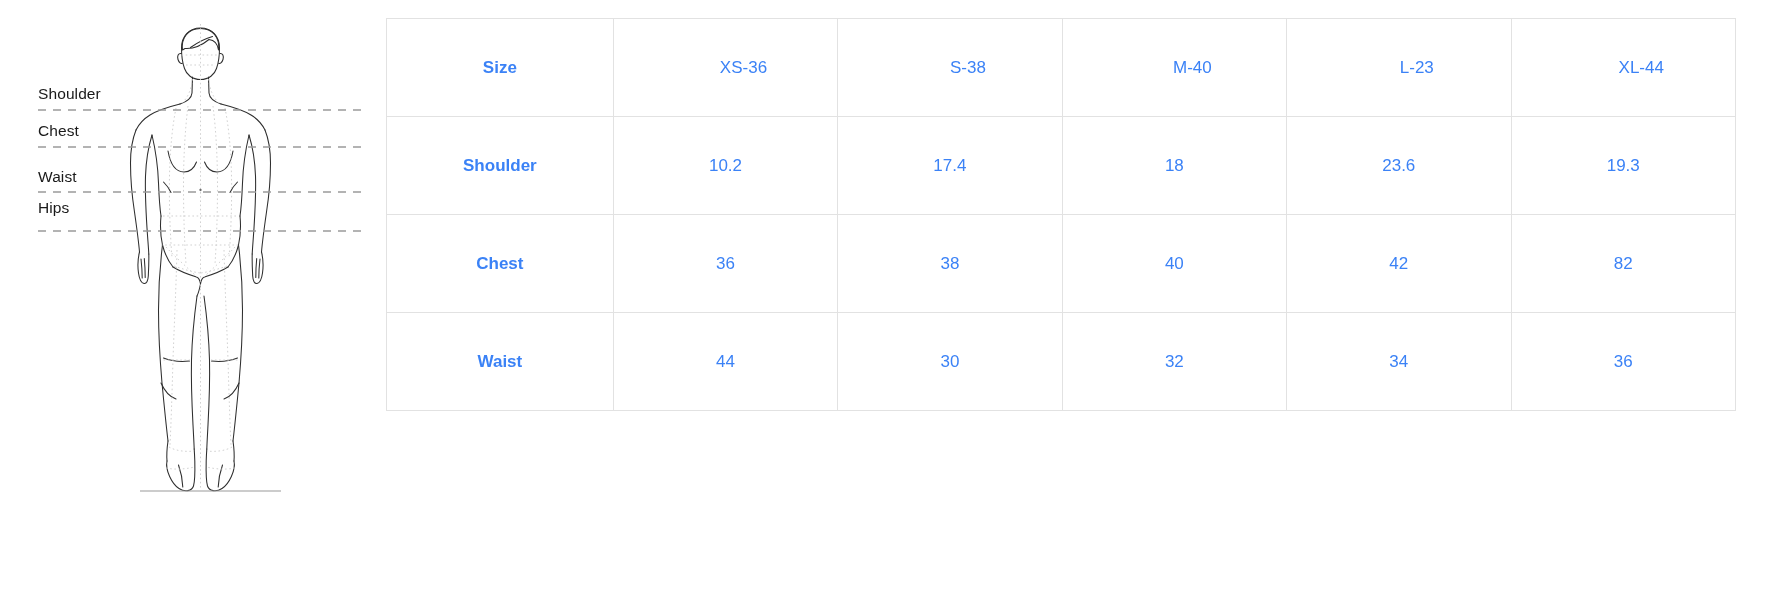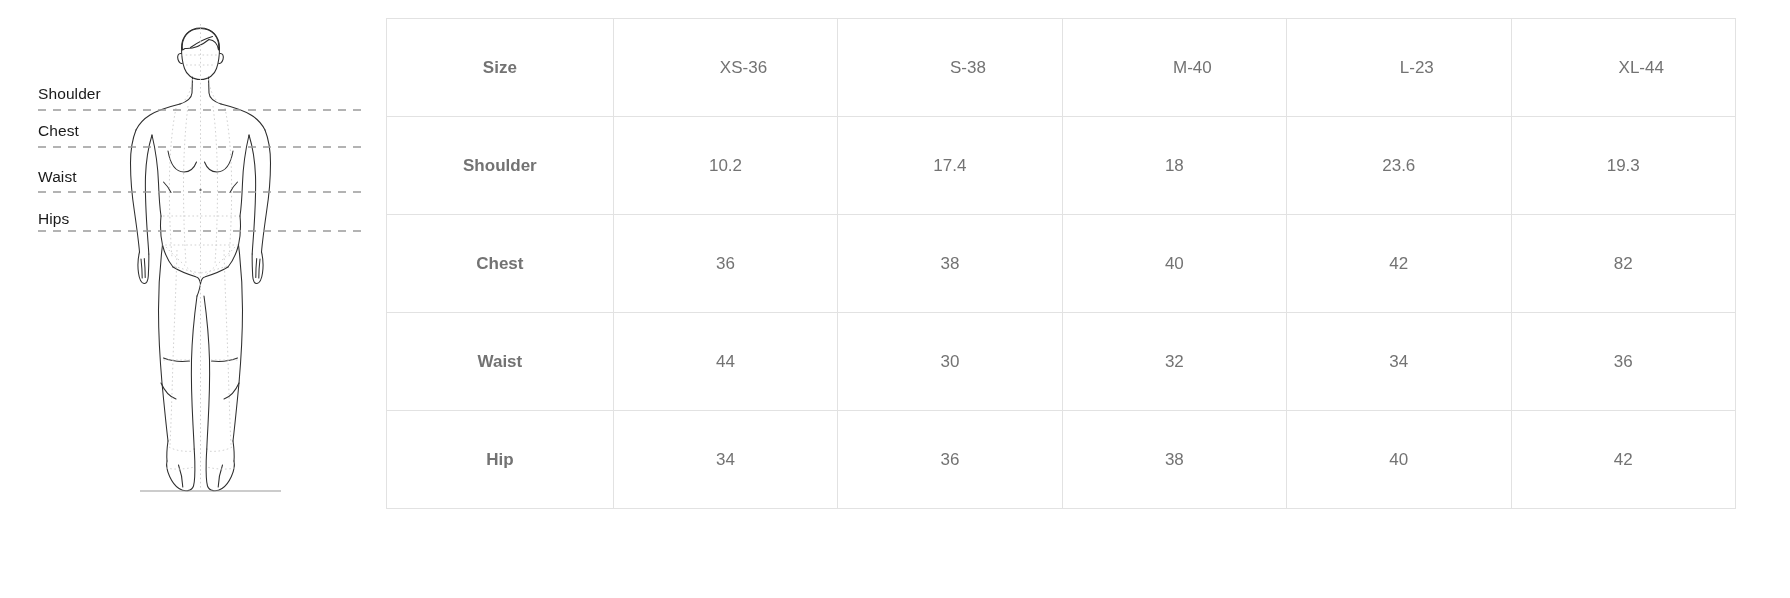--- a/index.html
+++ b/index.html
@@ -52,21 +52,21 @@
     border-collapse: collapse;
     width: 1350px;
     table-layout: fixed;
   }
   table.size-table td, table.size-table th {
     border: 1px solid #e2e2e2;
     height: 98px;
     text-align: center;
     vertical-align: middle;
     font-size: 17px;
-    color: #737373;
+    color: #3b82f6;
     font-weight: 400;
     padding: 0;
   }
   table.size-table col.label-col { width: 196px; }
   table.size-table col.size-col  { width: 194px; }
   table.size-table th {
     font-weight: 700;
     font-size: 17px;
   }
   table.size-table th.size-header {
@@ -188,21 +188,21 @@
         <line x1="38" y1="110" x2="366" y2="110"></line>
         <line x1="38" y1="147" x2="366" y2="147"></line>
         <line x1="38" y1="192" x2="366" y2="192"></line>
         <line x1="38" y1="231" x2="366" y2="231"></line>
       </g>
     </svg>
 
     <div class="guide-label" style="left:38px; top:86px;">Shoulder</div>
     <div class="guide-label" style="left:38px; top:123px;">Chest</div>
     <div class="guide-label" style="left:38px; top:169px;">Waist</div>
-    <div class="guide-label" style="left:38px; top:211px;">Hips</div>
+    <div class="guide-label" style="left:38px; top:200px;">Hips</div>
   </div>
 
   <div class="table-wrap">
     <table class="size-table">
       <colgroup>
         <col class="label-col">
         <col class="size-col">
           <col class="size-col">
           <col class="size-col">
         <col class="size-col">
@@ -236,25 +236,17 @@
           <td>82</td>
         </tr>
         <tr>
           <td class="row-label">Waist</td>
           <td>44</td>
           <td>30</td>
           <td>32</td>
           <td>34</td>
           <td>36</td>
         </tr>
-        <tr>
-          <td class="row-label">Hip</td>
-          <td>34</td>
-          <td>36</td>
-          <td>38</td>
-          <td>40</td>
-          <td>42</td>
-        </tr>
       </tbody>
     </table>
   </div>
 
 </div>
 
 </body></html>

